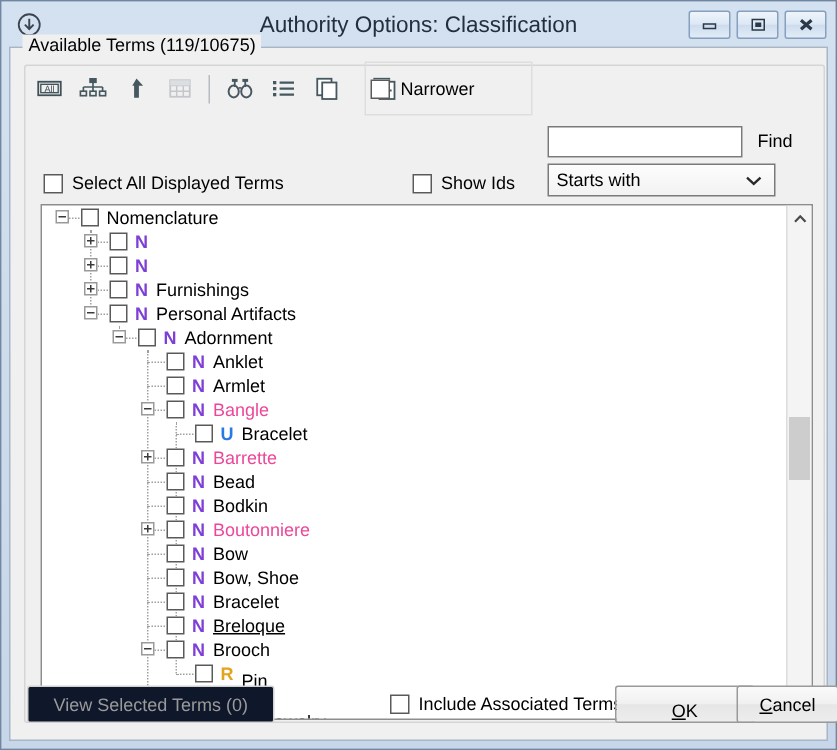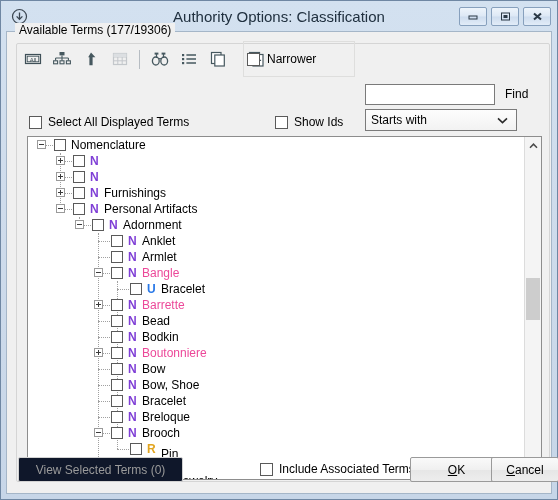--- a/index.html
+++ b/index.html
@@ -297,21 +297,21 @@
     font-size: 12px;
     cursor: pointer;
   }
   .btn.disabled {
     color: #9a9a9a;
     background: #0f172a;
     border-color: #d2d2d2;
     cursor: default;
   }
   #btn-view   { left: 11px; top: 8px; width: 165px; }
-  #btn-ok     { left: 403px; top: 8px; width: 93px; }
+  #btn-ok     { left: 403px; top: 8px; width: 93px; align-items: flex-end; }
   #btn-cancel { left: 484px; top: 8px; width: 68px; }
   #include-row { position: absolute; left: 253px; top: 13px; }
   u { text-decoration: underline; }
 </style>
 </head>
 <body>
 
 <div id="window">
 
   <div id="titlebar">
@@ -338,21 +338,21 @@
         <svg width="13" height="11" viewBox="0 0 13 11">
           <path d="M3 2.5 L10 8.5 M10 2.5 L3 8.5" stroke="#2b3946" stroke-width="2.1" stroke-linecap="butt"></path>
         </svg>
       </div>
     </div>
   </div>
 
   <div id="client">
 
     <div id="groupbox"></div>
-    <div id="group-legend">Available Terms (177/19306)</div>
+    <div id="group-legend">Available Terms (119/10675)</div>
 
     <div id="toolbar">
 
       <div class="tbtn">
         <svg width="18" height="18" viewBox="0 0 18 18">
           <rect x="1.5" y="4.5" width="15" height="9" fill="none" stroke="#3f5058" stroke-width="1.2"></rect>
           <rect x="3.2" y="6.2" width="11.6" height="5.6" fill="none" stroke="#3f5058" stroke-width="0.9"></rect>
           <text x="9" y="11.6" font-family="Liberation Sans, sans-serif" font-size="6" fill="#3f5058" text-anchor="middle">All</text>
         </svg>
       </div>
@@ -561,21 +561,21 @@
             <div class="trow" style="top: 256px; position: absolute; left: 0px; right: 0px;">
               <div class="elbow" style="left: 70px; width: 12px; top: 8px;"></div>
               <div class="tcheck" style="left: 83px; top: 2px;"></div>
               <div class="tbadge N" style="left: 100px;">N</div>
               <div class="tlabel" style="left: 114px;">Bracelet</div>
             </div>
             <div class="trow" style="top: 272px; position: absolute; left: 0px; right: 0px;">
               <div class="elbow" style="left: 70px; width: 12px; top: 8px;"></div>
               <div class="tcheck" style="left: 83px; top: 2px;"></div>
               <div class="tbadge N" style="left: 100px;">N</div>
-              <div class="tlabel" style="left: 114px;">Breloque</div>
+              <div class="tlabel" style="left: 114px; text-decoration: underline;">Breloque</div>
             </div>
             <div class="trow" style="top: 288px; position: absolute; left: 0px; right: 0px;">
               <div class="elbow" style="left: 70px; width: 12px; top: 8px;"></div>
               <div class="toggle" style="left: 66px; top: 3px;"></div>
               <div class="tcheck" style="left: 83px; top: 2px;"></div>
               <div class="tbadge N" style="left: 100px;">N</div>
               <div class="tlabel" style="left: 114px;">Brooch</div>
             </div>
             <div class="trow" style="top: 304px; position: absolute; left: 0px; right: 0px;">
               <div class="elbow" style="left: 89px; width: 12px; top: 8px;"></div>

